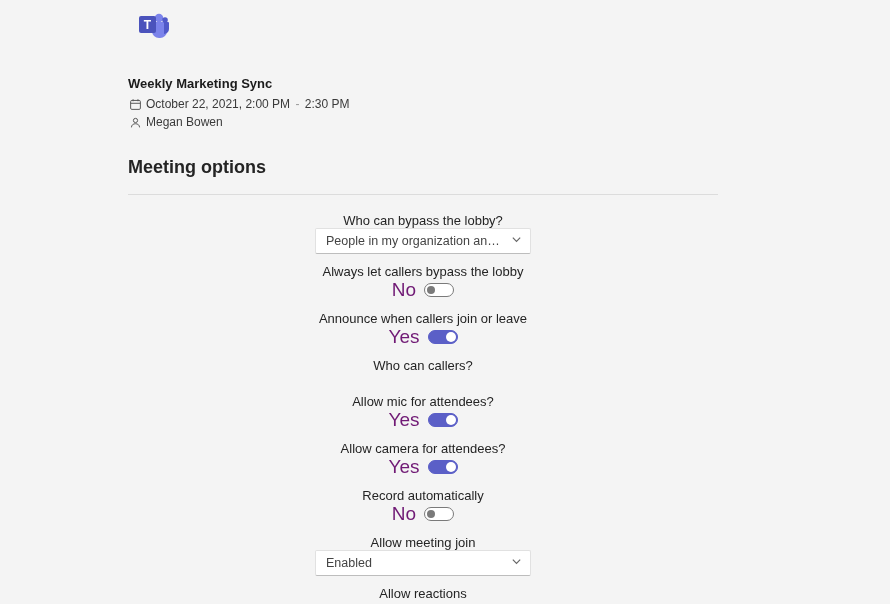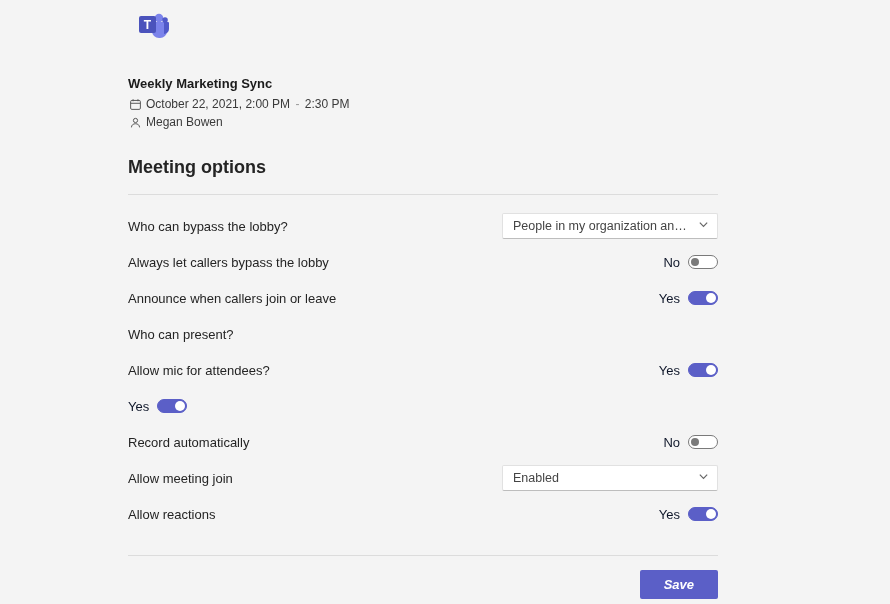--- a/index.html
+++ b/index.html
@@ -56,20 +56,21 @@
     border: none;
     border-top: 1px solid #dcdcdc;
     margin: 0 0 18px 0;
   }
   .option-row {
     display: flex;
     align-items: center;
     justify-content: space-between;
     min-height: 26px;
     margin-bottom: 10px;
+    flex-direction: column;
   }
   .option-label {
     font-size: 13px;
     color: #242424;
   }
   .control {
     display: flex;
     align-items: center;
     gap: 8px;
   }
@@ -96,22 +97,22 @@
   }
   .chevron {
     color: #666;
   }
   .toggle-wrap {
     display: flex;
     align-items: center;
     gap: 8px;
   }
   .toggle-state {
-    font-size: 13px;
-    color: #0f172a;
+    font-size: 19px;
+    color: #701a75;
   }
   .toggle {
     width: 30px;
     height: 14px;
     border-radius: 8px;
     position: relative;
     cursor: pointer;
   }
   .toggle.off {
     background: #fff;
@@ -234,34 +235,35 @@
       <span class="option-label">Announce when callers join or leave</span>
       <div class="control toggle-wrap">
         <span class="toggle-state">Yes</span>
         <div class="toggle on">
             <div class="knob"></div>
           </div>
       </div>
     </div>
 
     <div class="option-row">
-      <span class="option-label">Who can present?</span>
+      <span class="option-label">Who can callers?</span>
     </div>
 
     <div class="option-row">
       <span class="option-label">Allow mic for attendees?</span>
       <div class="control toggle-wrap">
         <span class="toggle-state">Yes</span>
         <div class="toggle on">
             <div class="knob"></div>
           </div>
       </div>
     </div>
 
     <div class="option-row">
+      <span class="option-label">Allow camera for attendees?</span>
       <div class="control toggle-wrap">
         <span class="toggle-state">Yes</span>
         <div class="toggle on">
             <div class="knob"></div>
           </div>
       </div>
     </div>
 
     <div class="option-row">
       <span class="option-label">Record automatically</span>

